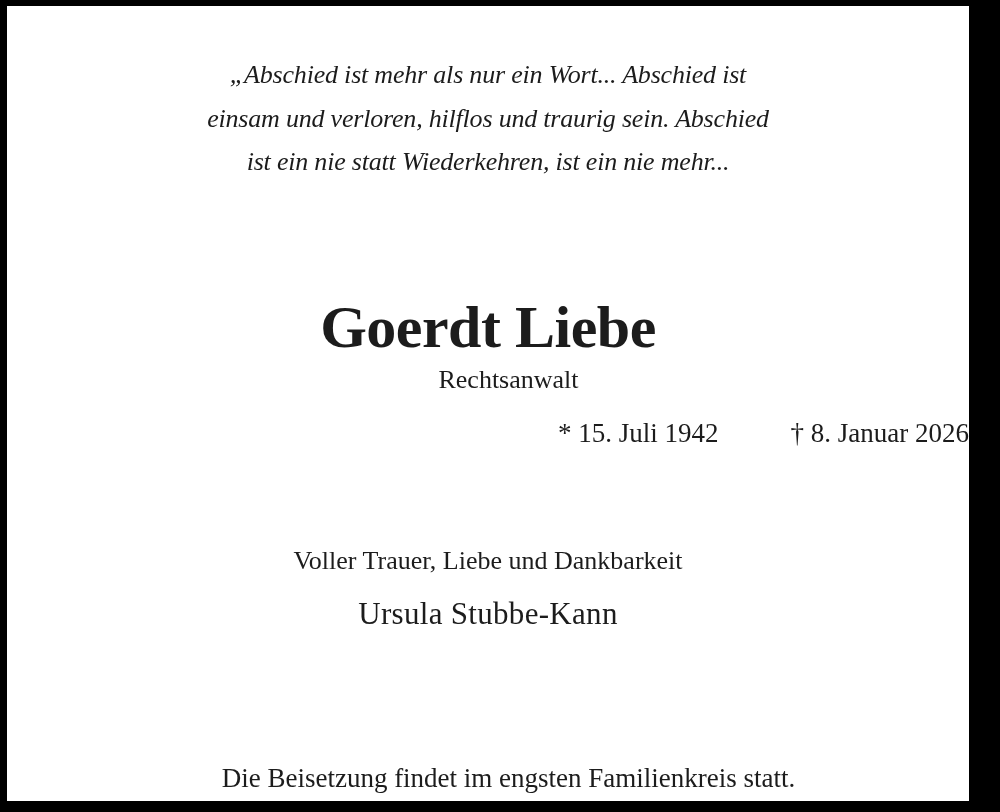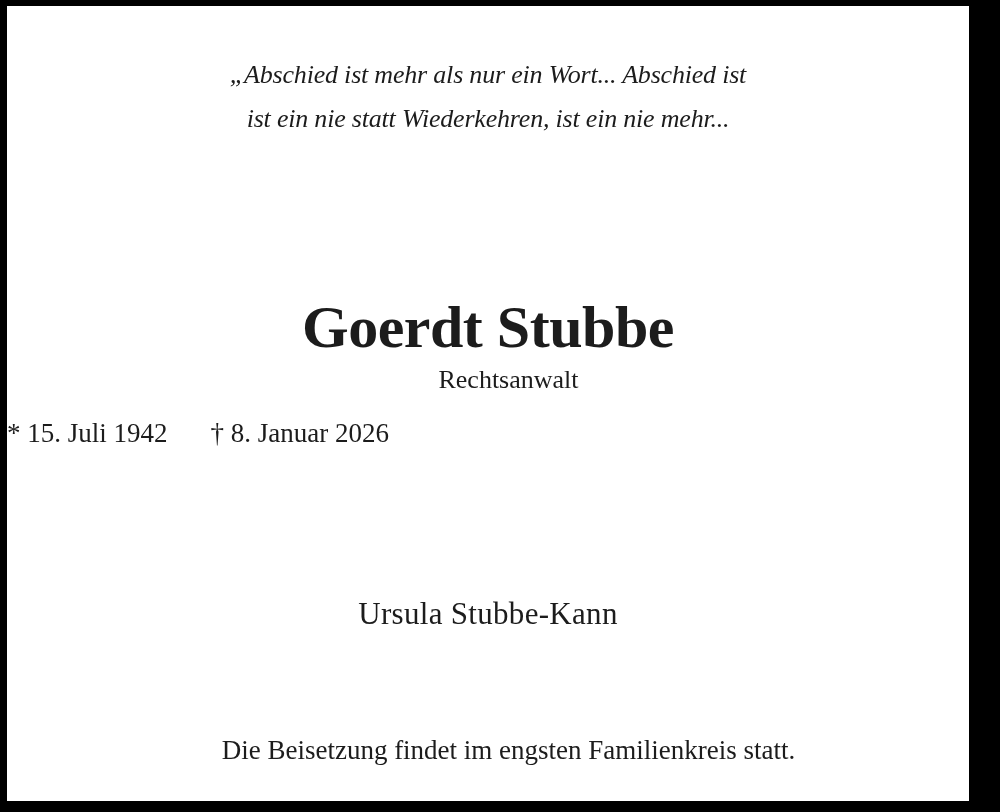--- a/index.html
+++ b/index.html
@@ -50,61 +50,63 @@
     top: 359px;
     font-size: 26px;
     line-height: 30px;
     padding-left: 41px;
   }
   .dates {
     top: 411px;
     font-size: 27px;
     line-height: 32px;
     display: flex;
-    justify-content: flex-start;
-    gap: 43px;
+    justify-content: flex-end;
+    gap: 72px;
   }
   .mourning-intro {
     top: 540px;
     font-size: 26px;
     line-height: 30px;
   }
   .mourner {
     top: 590px;
     font-size: 31px;
     line-height: 36px;
     font-weight: 400;
     letter-spacing: 0.3px;
   }
   .funeral-note {
-    top: 728px;
+    top: 756px;
     font-size: 27px;
     line-height: 32px;
     margin-left: 41px;
   }
 </style>
 </head>
 <body>
 
 <div class="frame">
   <div class="sheet">
 
     <div class="centered quote">
       <div>„Abschied ist mehr als nur ein Wort... Abschied ist</div>
+      <div>einsam und verloren, hilflos und traurig sein. Abschied</div>
       <div>ist ein nie statt Wiederkehren, ist ein nie mehr...</div>
     </div>
 
-    <div class="centered deceased-name">Goerdt Stubbe</div>
+    <div class="centered deceased-name">Goerdt Liebe</div>
 
     <div class="centered profession">Rechtsanwalt</div>
 
     <div class="centered dates">
       <span>* 15. Juli 1942</span>
       <span>† 8. Januar 2026</span>
     </div>
 
+    <div class="centered mourning-intro">Voller Trauer, Liebe und Dankbarkeit</div>
 
     <div class="centered mourner">Ursula Stubbe-Kann</div>
 
     <div class="centered funeral-note">Die Beisetzung findet im engsten Familienkreis statt.</div>
 
   </div>
 </div>
 
 </body></html>

